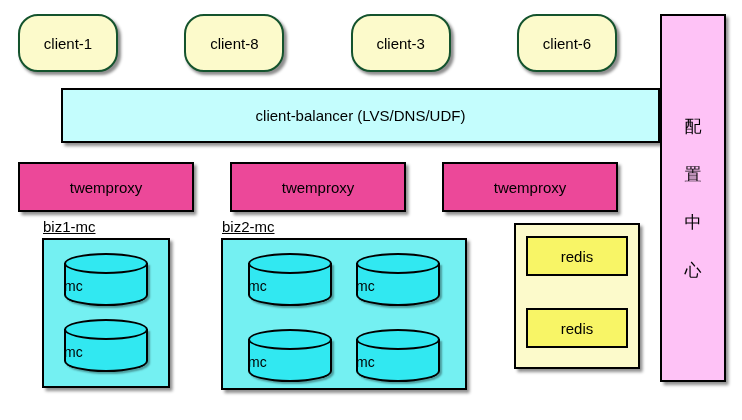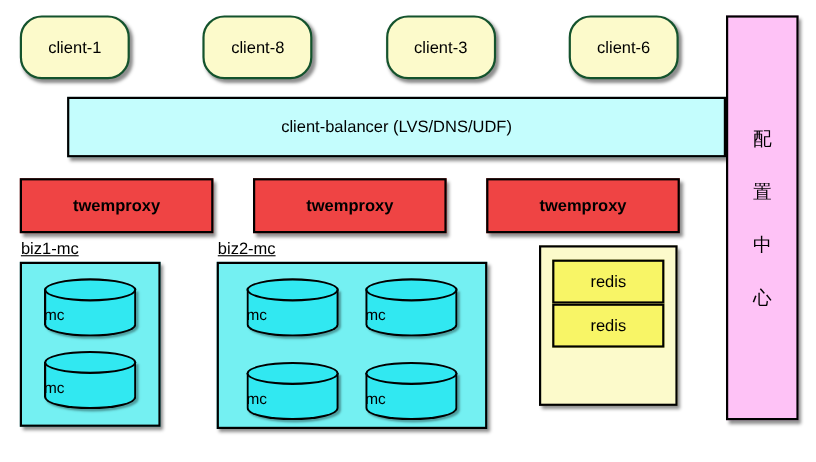--- a/index.html
+++ b/index.html
@@ -32,29 +32,28 @@
     margin-left:43px;
   }
 
   
   .proxy-row {
     position:absolute; left:18px; top:162px; width:600px;
     display:flex; justify-content:space-between;
   }
   .proxy {
     width:176px; height:50px; box-sizing:border-box;
-    background:#ef4444; border:2px solid #000;
+    background:#ec4899; border:2px solid #000;
     box-shadow:2.5px 3px 3px rgba(0,0,0,0.45);
     display:flex; align-items:center; justify-content:center;
     font-size:15px;
-    font-weight:bold;
   }
 
   
-  .group { position:absolute; }
+  .group { position:absolute;margin-left:24px; }
   .group-label {
     font-size:15px; line-height:16px; text-decoration:underline;
     margin:0 0 3px 1px;
   }
   .group-box {
     box-sizing:border-box; border:2px solid #000;
     box-shadow:2.5px 3px 3px rgba(0,0,0,0.45);
   }
   .biz1 { left:18px;  top:219px; }
   .biz2 { left:197px; top:219px; }
@@ -67,21 +66,21 @@
   }
   .biz2 .group-box {
     width:246px; height:152px; background:#74F0F2;
     display:grid; grid-template-columns:84px 84px;
     justify-content:space-between; align-content:start;
     row-gap:23px; padding:13px 25px; 
   }
   .biz3 .group-box {
     width:126px; height:146px; background:#FCFACB;
     display:flex; flex-direction:column; align-items:center;
-    padding-top:11px; 
+    padding-top:11px; gap:32px;
   }
 
   
   .cyl { position:relative; width:84px; height:53px; flex:none; }
   .cyl-body {
     position:absolute; left:0; right:0; top:10px; bottom:0; box-sizing:border-box;
     background:#31E8F1; border:2px solid #000; border-top:none;
     border-radius:0 0 42px 42px / 0 0 11px 11px;
     box-shadow:2px 2px 2px rgba(0,0,0,0.35);
   }

